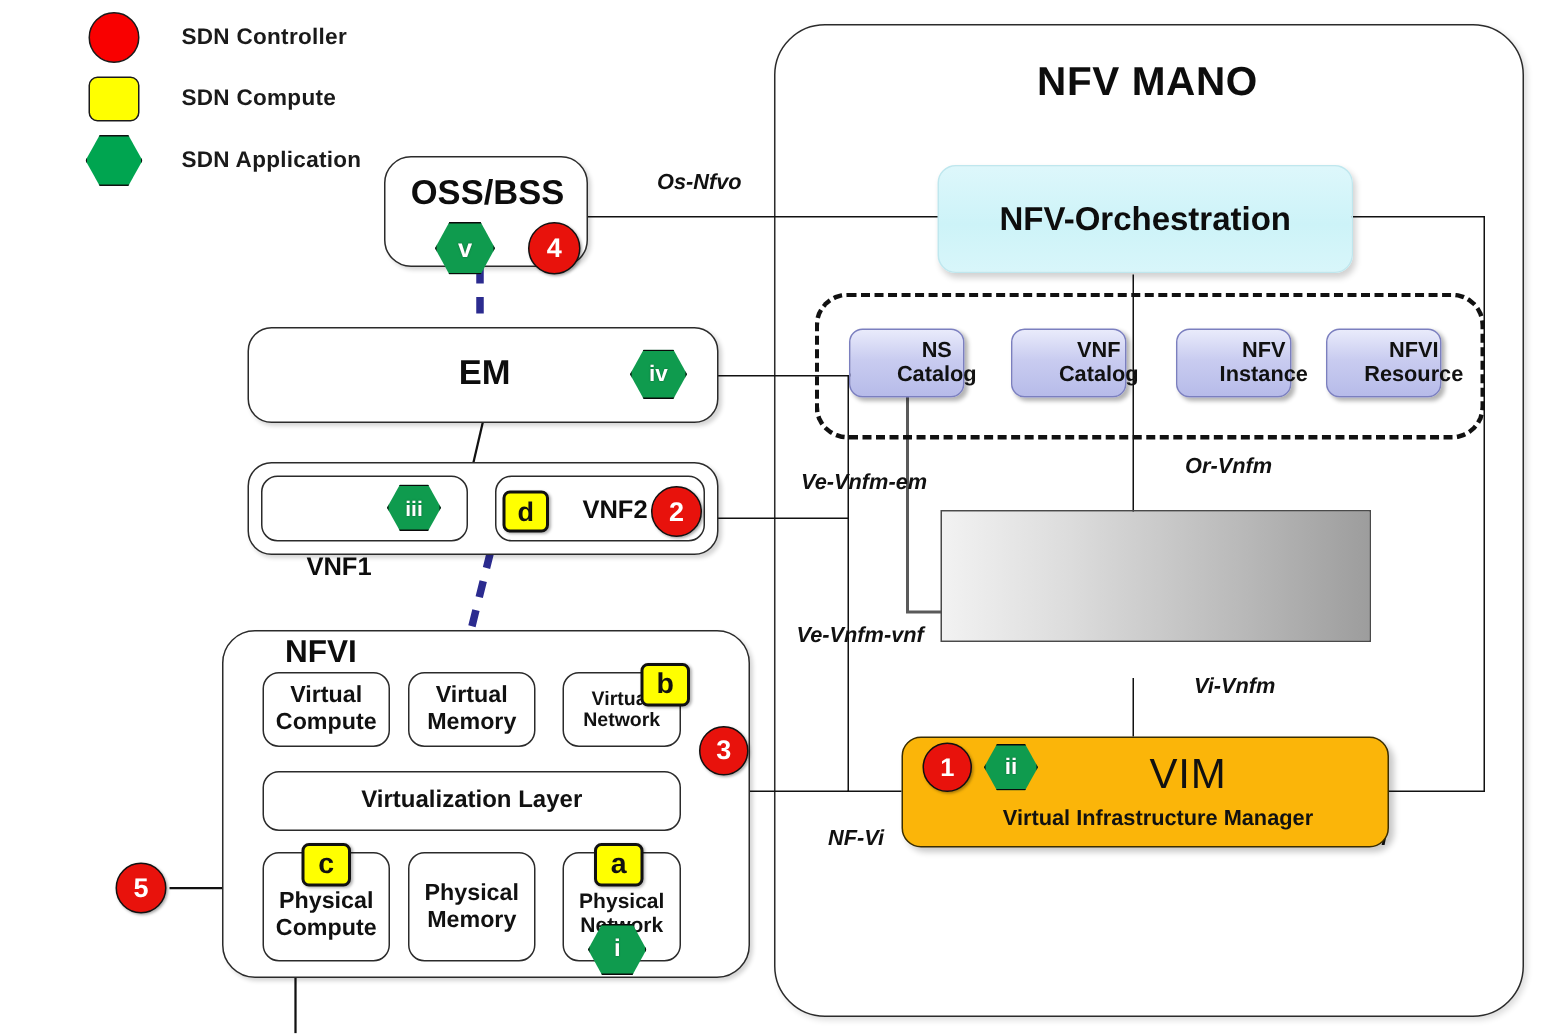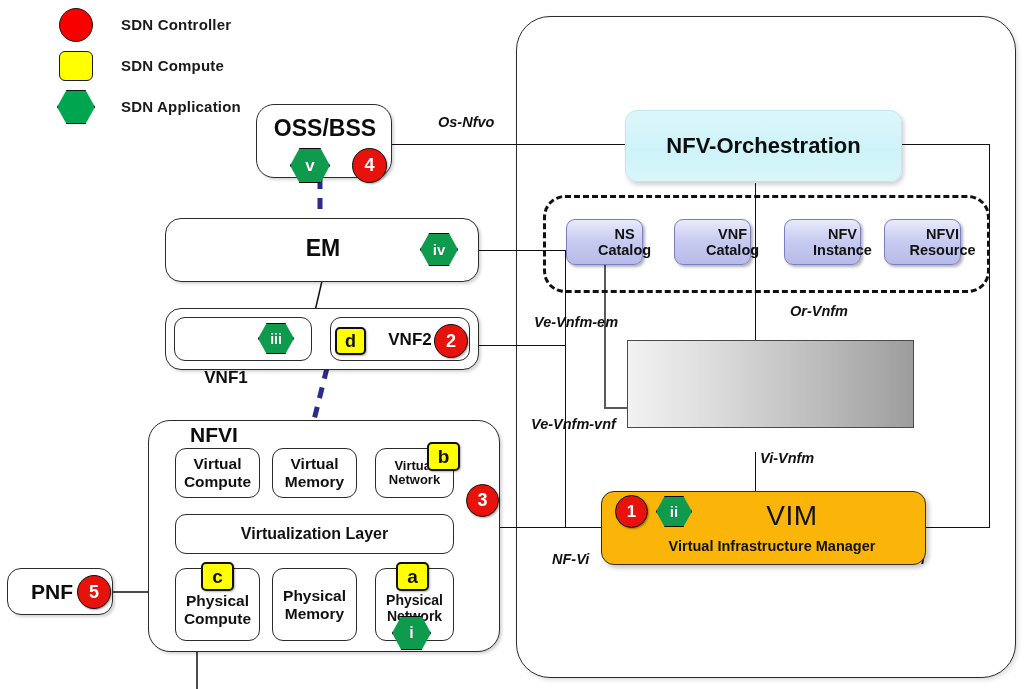--- a/index.html
+++ b/index.html
@@ -147,20 +147,21 @@
       <div class="abs legend-label" style="left:62px;top:7px;">SDN Compute</div>
     </div>
     <div class="abs" style="left:4px;top:82px;width:236px;height:34px;">
       <div class="abs lg-hex" style="left:-2px;top:0;"></div>
       <div class="abs legend-label" style="left:62px;top:8px;text-align:center;">SDN Application</div>
     </div>
   </div>
 
   <div class="abs" id="mano-panel" style="left:516px;top:16px;width:500px;height:662px;"></div>
 
+  <div class="abs ctr" id="mano-title" style="left:600px;top:36px;width:330px;height:36px;">NFV MANO</div>
 
   <div class="abs hline" style="left:392px;top:144px;width:234px;"></div>
 
   <div class="abs vline" style="left:755px;top:183px;height:170px;"></div>
 
   <div class="abs hline" style="left:901px;top:144px;width:89px;"></div>
   <div class="abs vline" style="left:989px;top:144px;height:384px;"></div>
   <div class="abs hline" style="left:926px;top:527px;width:64px;"></div>
 
   <div class="abs hline" style="left:478px;top:250px;width:88px;"></div>
@@ -178,21 +179,21 @@
   <div class="abs hline" style="left:500px;top:527px;width:66px;"></div>
 
   <div class="abs hline" style="left:565px;top:527px;width:36px;"></div>
 
   <div class="abs vline" style="left:755px;top:452px;height:39px;"></div>
 
   <div class="abs iflabel" style="left:438px;top:114px;">Os-Nfvo</div>
   <div class="abs iflabel" style="left:534px;top:314px;">Ve-Vnfm-em</div>
   <div class="abs iflabel" style="left:531px;top:416px;">Ve-Vnfm-vnf</div>
   <div class="abs iflabel" style="left:790px;top:303px;">Or-Vnfm</div>
-  <div class="abs iflabel" style="left:760px;top:450px;">Vi-Vnfm</div>
+  <div class="abs iflabel" style="left:796px;top:450px;">Vi-Vnfm</div>
   <div class="abs iflabel" style="left:552px;top:551px;">NF-Vi</div>
   <div class="abs iflabel" style="left:890px;top:551px;">Or-Vi</div>
 
   <div class="abs wbox" style="left:256px;top:104px;width:136px;height:74px;border-radius:18px;">
     <div class="abs bold" style="left:0;top:10px;width:136px;text-align:center;font-size:23px;color:#0d0d0d;">OSS/BSS</div>
   </div>
   <div class="abs badge-hex" style="left:290px;top:148px;width:40px;height:35px;font-size:17px;">v</div>
   <div class="abs badge-circle" style="left:352px;top:148px;width:35px;height:35px;font-size:18px;">4</div>
 
   <div class="abs wbox" style="left:165px;top:218px;width:314px;height:64px;border-radius:16px;">
@@ -258,23 +259,20 @@
 
   <div class="abs wbox-thin ctr" style="left:375px;top:568px;width:79px;height:73px;">
     <div style="line-height:1.14;font-size:14px;font-weight:bold;color:#111;padding-top:8px;">
       <div>Physical</div>
       <div>Network</div>
     </div>
   </div>
   <div class="abs badge-sq" style="left:396px;top:562px;width:33px;height:29px;font-size:19px;">a</div>
   <div class="abs badge-hex" style="left:392px;top:616px;width:39px;height:34px;font-size:16px;">i</div>
 
-  <div class="abs wbox" style="left:7px;top:568px;width:106px;height:47px;border-radius:14px;">
-    <div class="abs bold" style="left:16px;top:11px;width:56px;text-align:center;font-size:21px;color:#0d0d0d;">PNF</div>
-  </div>
   <div class="abs badge-circle" style="left:77px;top:575px;width:34px;height:34px;font-size:18px;">5</div>
 
   <div class="abs ctr" id="nfvo-box" style="left:625px;top:110px;width:277px;height:72px;">
     <span>NFV-Orchestration</span>
   </div>
 
   <div class="abs" id="dashed-repo" style="left:543px;top:195px;width:447px;height:98px;"></div>
 
   <div class="abs ctr repo-chip" style="left:566px;top:219px;width:77px;height:46px;">
     <div>

